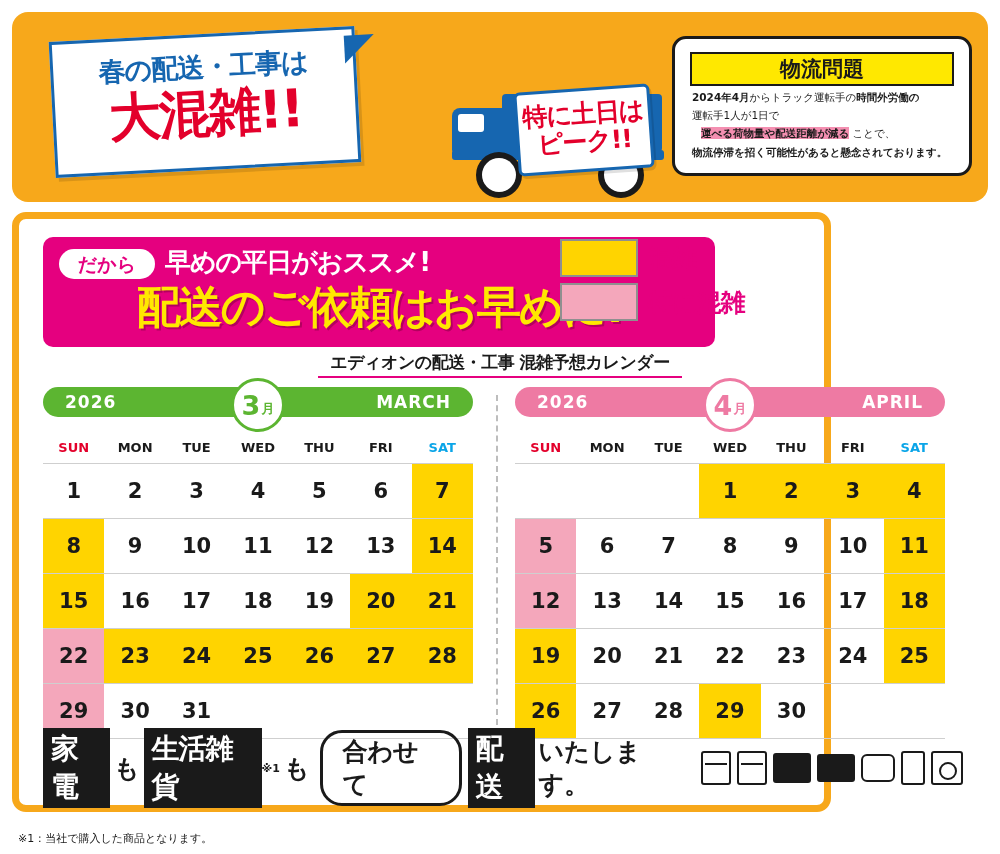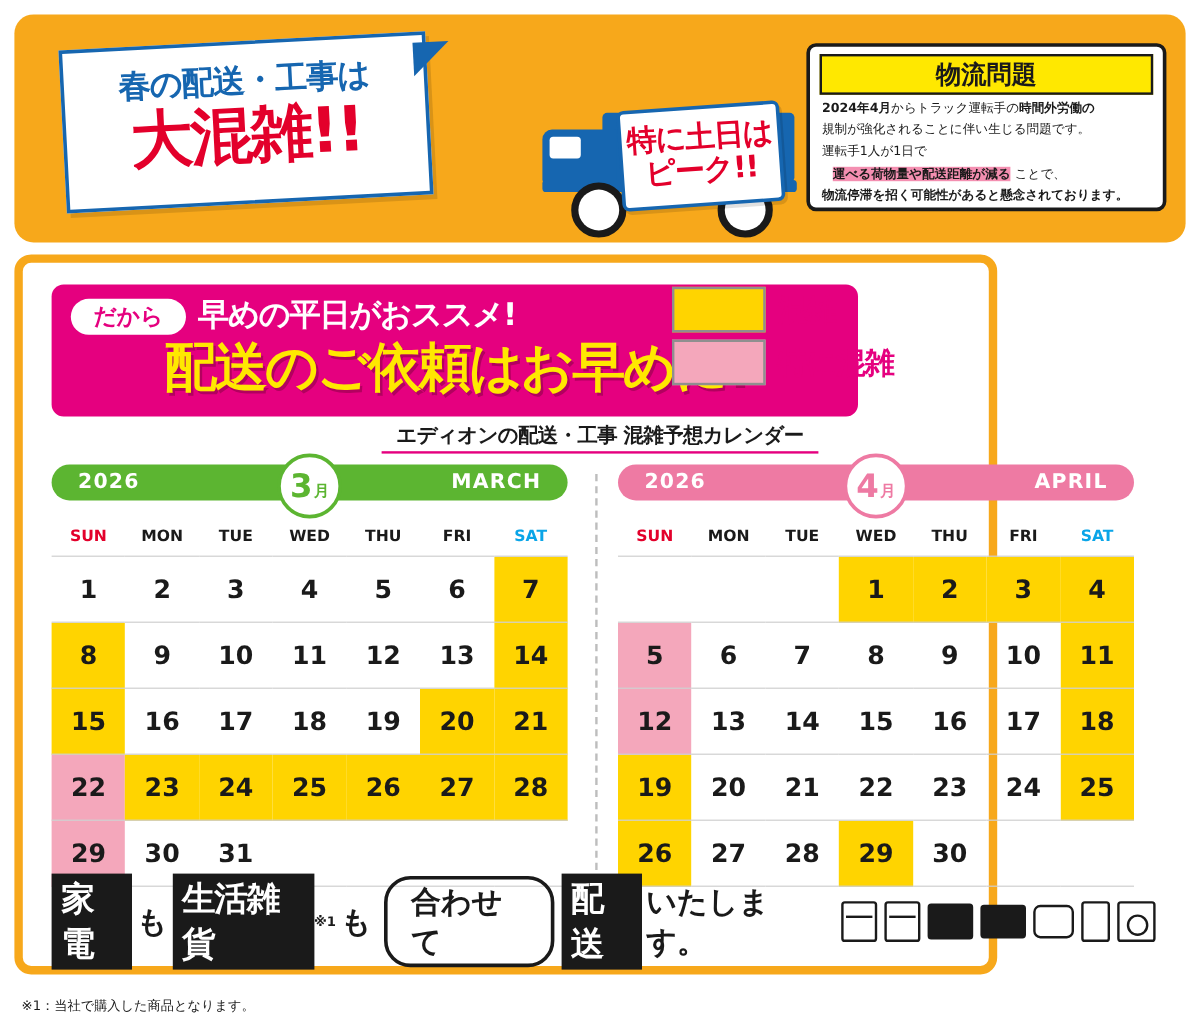--- a/index.html
+++ b/index.html
@@ -56,22 +56,22 @@
   }
   .badge-peak div{
     text-align:center;color:#e3002b;font-weight:bold;font-size:25px;line-height:1.1;
     letter-spacing:-1px;
   }
   .badge-peak .b1{margin-top:9px;}
 
   
   .logi{
     position:absolute;right:16px;top:24px;width:300px;height:140px;
-    background:#ffffff;border:3px solid #1a1a1a;border-radius:8px;
-    padding:0;box-sizing:border-box;
+    background:#ffffff;border:3px solid #1a1a1a;border-radius:14px;
+    padding:7px;box-sizing:border-box;
   }
   .logi-title{
     margin:6px 8px 4px 8px;background:#ffe800;border:2px solid #1a1a1a;
     text-align:center;font-weight:bold;font-size:21px;color:#1a1a1a;padding:1px 0;
   }
   .logi-body{font-size:10.5px;line-height:1.45;color:#1a1a1a;padding:0 10px;}
   .logi-body p{margin:0 0 3px 0;}
   .hl-pink{background:#f48fb1;font-weight:bold;margin-left:9px;}
   .hl-strong{font-weight:bold;}
 
@@ -231,21 +231,20 @@
       <div class="b1">特に土日は</div>
       <div>ピーク!!</div>
     </div>
 
     <div class="logi">
       <div class="logi-title">物流問題</div>
       <div class="logi-body">
         <p>
           <span class="hl-strong">2024年4月</span><span>からトラック運転手の</span><span class="hl-strong">時間外労働の</span>
         </p>
-        <p>規制が強化されることに伴い生じる問題です。</p>
         <p>運転手1人が1日で</p>
         <p>
           <span class="hl-pink">運べる荷物量や配送距離が減る</span><span> ことで、</span>
         </p>
         <p class="hl-strong">物流停滞を招く可能性があると懸念されております。</p>
       </div>
     </div>
   </div>
 
   <div class="card">

